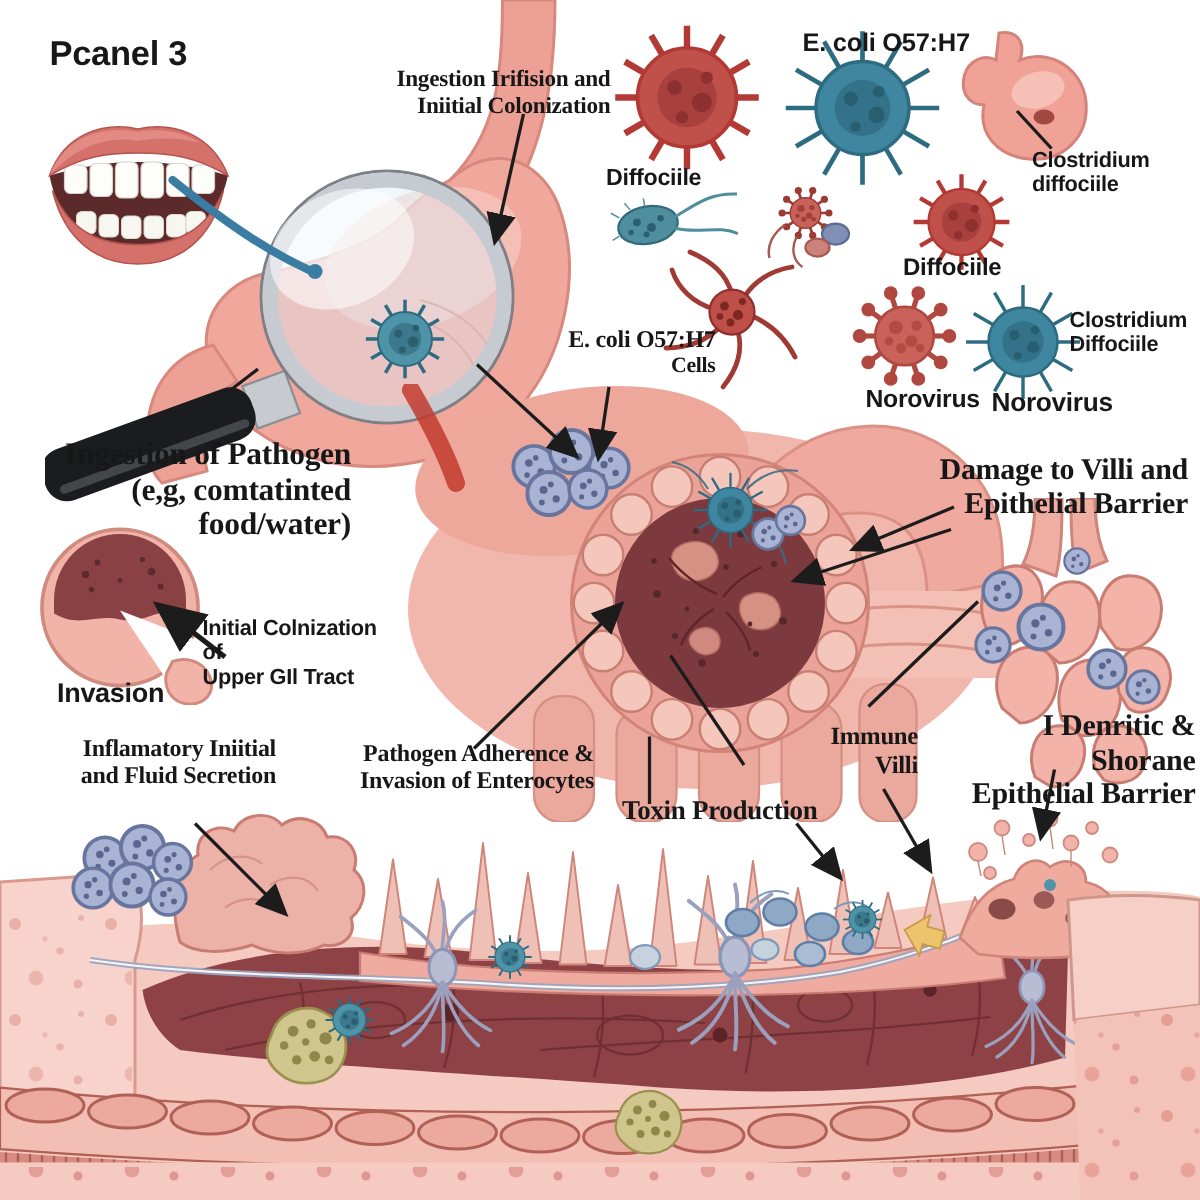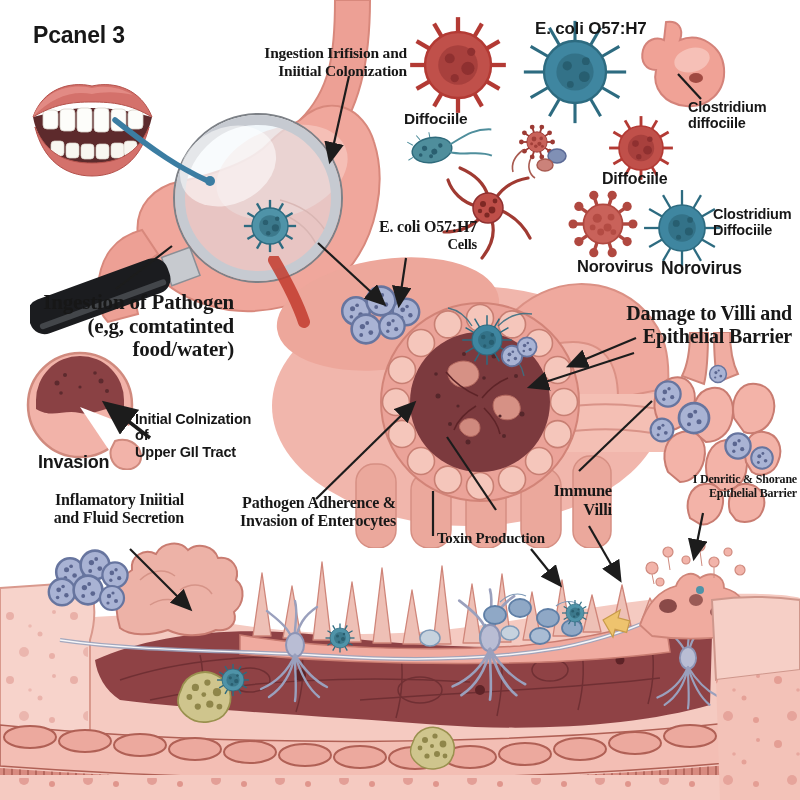--- a/index.html
+++ b/index.html
@@ -558,21 +558,21 @@
 
   <div class="lbl ctr" style="left:620px;top:302px;width:172px;font-size:20px">Damage to Villi and
 Epithelial Barrier</div>
 
   <div class="lbl ctr" style="left:22px;top:491px;width:162px;font-size:16px">Inflamatory Iniitial
 and Fluid Secretion</div>
 
   <div class="lbl ctr" style="left:206px;top:494px;width:190px;font-size:16px">Pathogen Adherence &amp;
 Invasion of Enterocytes</div>
 
-  <div class="lbl ctr" style="left:330px;top:530px;width:215px;font-size:15px">Toxin Production</div>
+  <div class="lbl ctr" style="left:330px;top:530px;width:215px;font-size:18px">Toxin Production</div>
 
   <div class="lbl ctr" style="left:528px;top:482px;width:84px;font-size:16.5px">Immune
 Villi</div>
 
-  <div class="lbl ctr" style="left:632px;top:473px;width:165px;font-size:12px">I Denritic &amp; Shorane
+  <div class="lbl ctr" style="left:632px;top:473px;width:165px;font-size:20px">I Denritic &amp; Shorane
 Epithelial Barrier</div>
 
 </div>
 
 </body></html>

